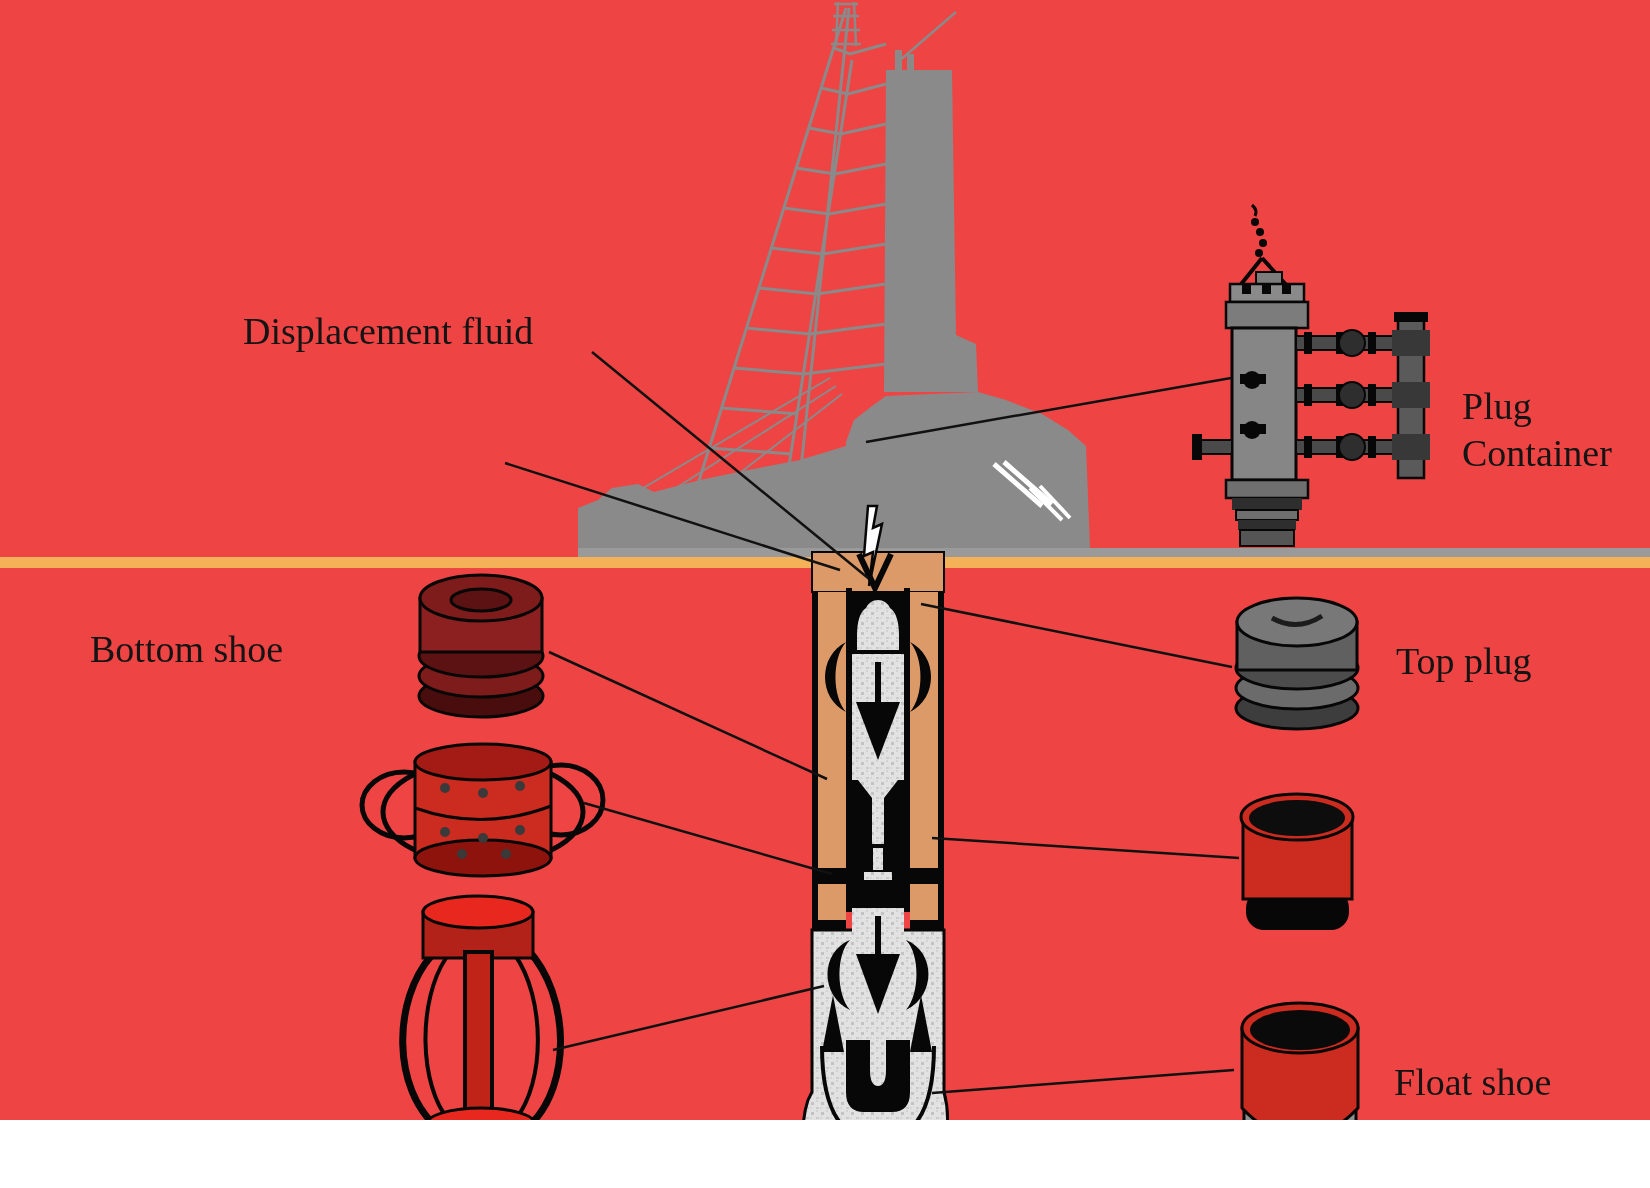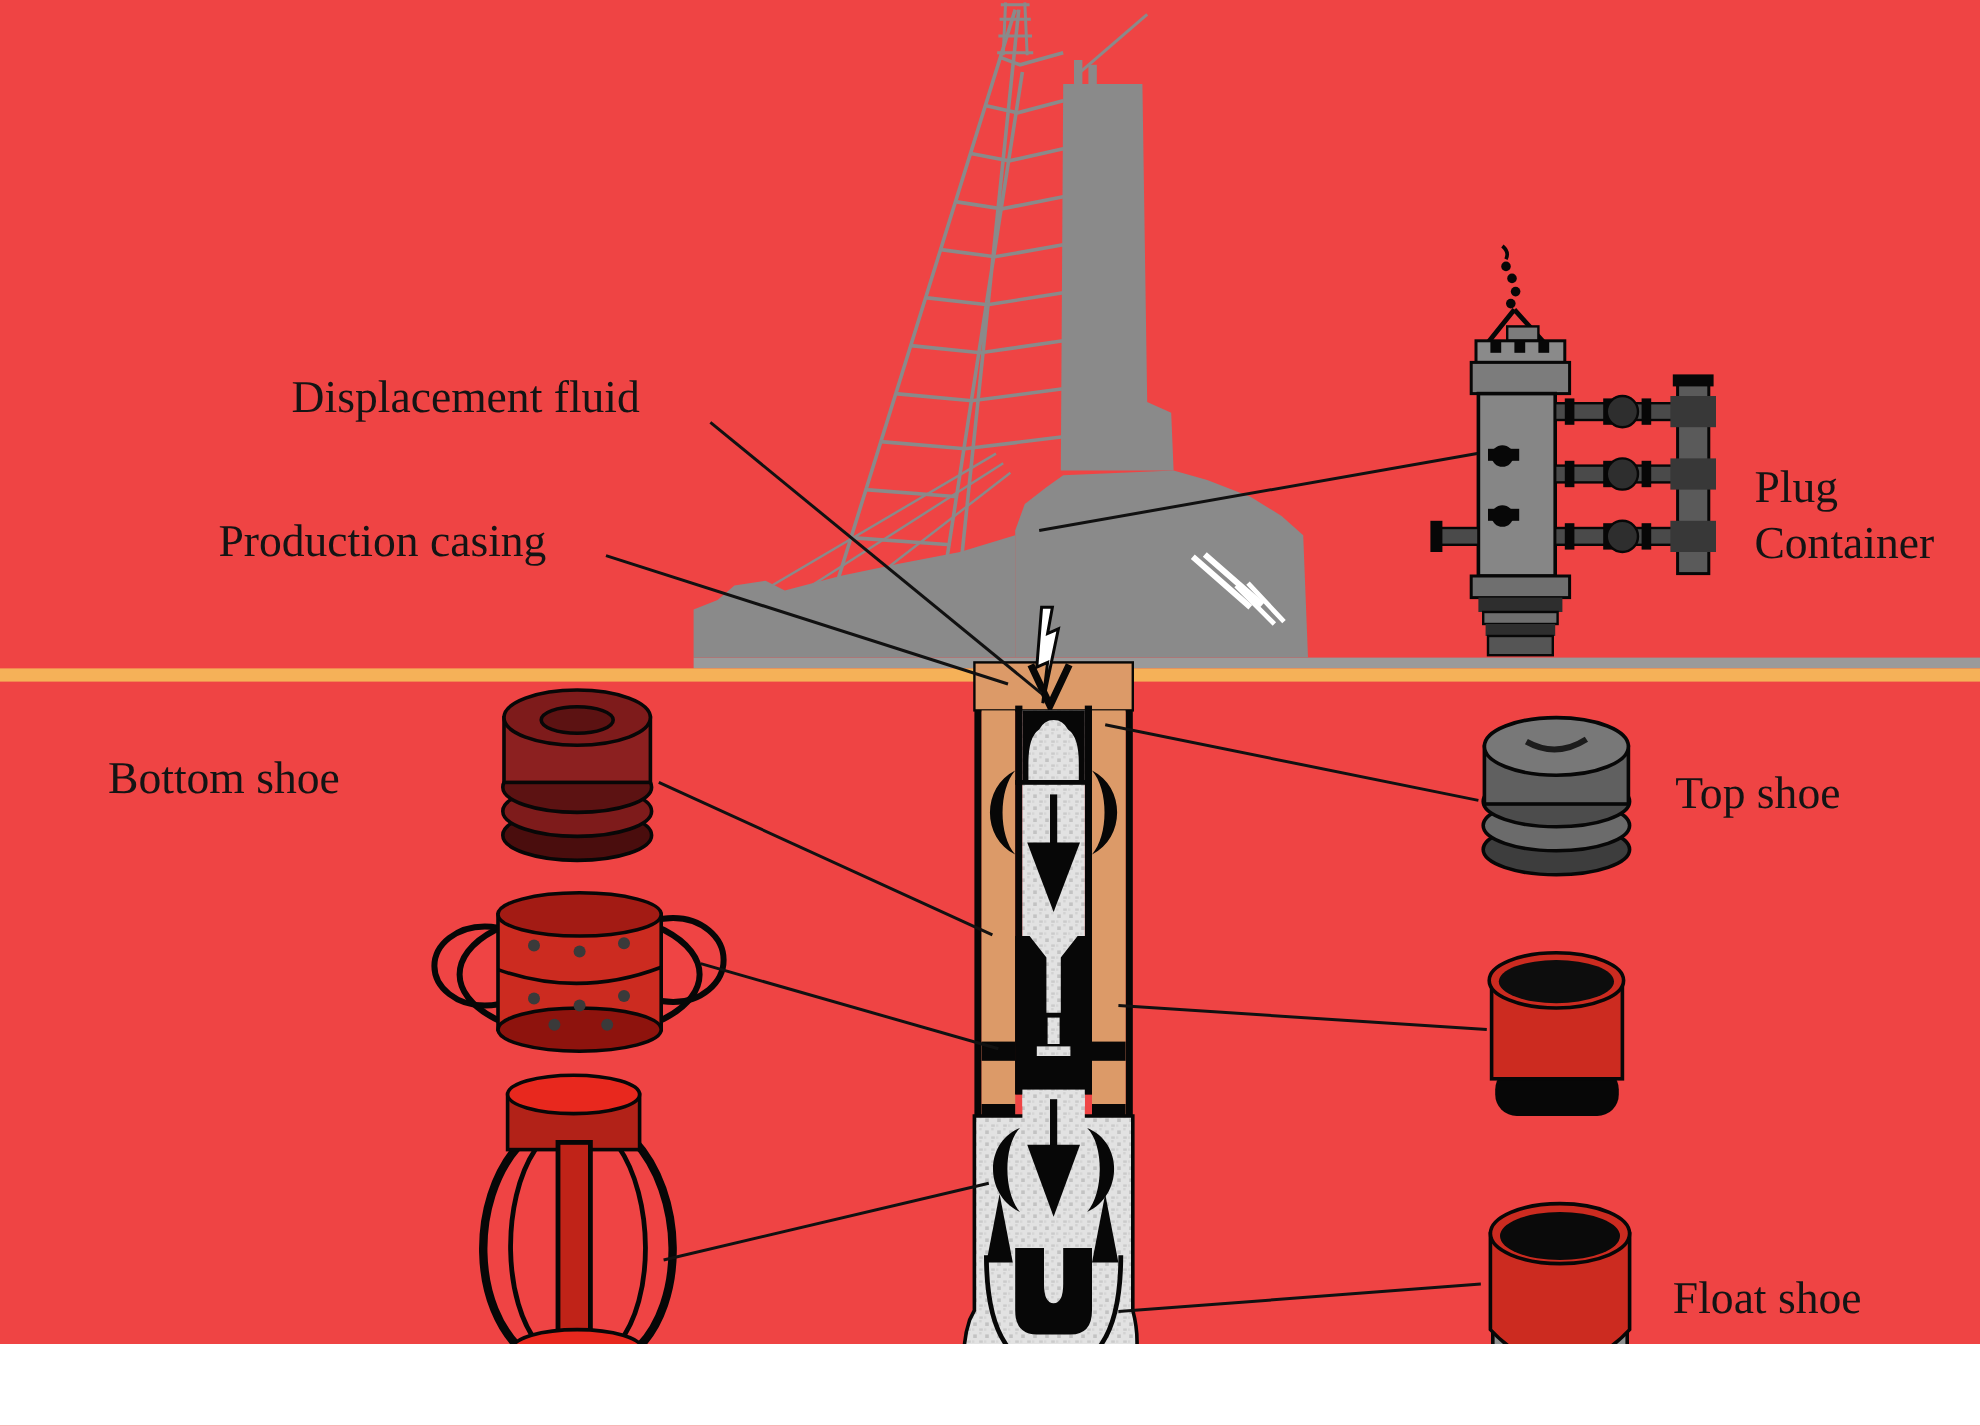--- a/index.html
+++ b/index.html
@@ -246,26 +246,25 @@
     <line class="leader" x1="549" y1="652" x2="827" y2="779"></line>
     <line class="leader" x1="584" y1="803" x2="832" y2="874"></line>
     <line class="leader" x1="553" y1="1050" x2="824" y2="986"></line>
     <line class="leader" x1="921" y1="604" x2="1232" y2="667"></line>
     <line class="leader" x1="932" y1="838" x2="1239" y2="858"></line>
     <line class="leader" x1="932" y1="1093" x2="1234" y2="1070"></line>
   </g>
 </svg>
 
 <div class="lbl" style="left:243px;top:308px;">Displacement fluid</div>
-<div class="lbl" style="left:182px;top:428px;">Production casing</div>
 
 <div class="lbl" style="left:1462px;top:348px;margin-top:35px;">
   <div>Plug</div>
   <div>Container</div>
 </div>
 
 <div class="lbl" style="left:90px;top:626px;">Bottom shoe</div>
 
 
-<div class="lbl" style="left:1396px;top:638px;">Top shoe</div>
+<div class="lbl" style="left:1396px;top:638px;">Top plug</div>
 <div class="lbl" style="left:1394px;top:1059px;">Float shoe</div>
 
 </div>
 
 </body></html>

